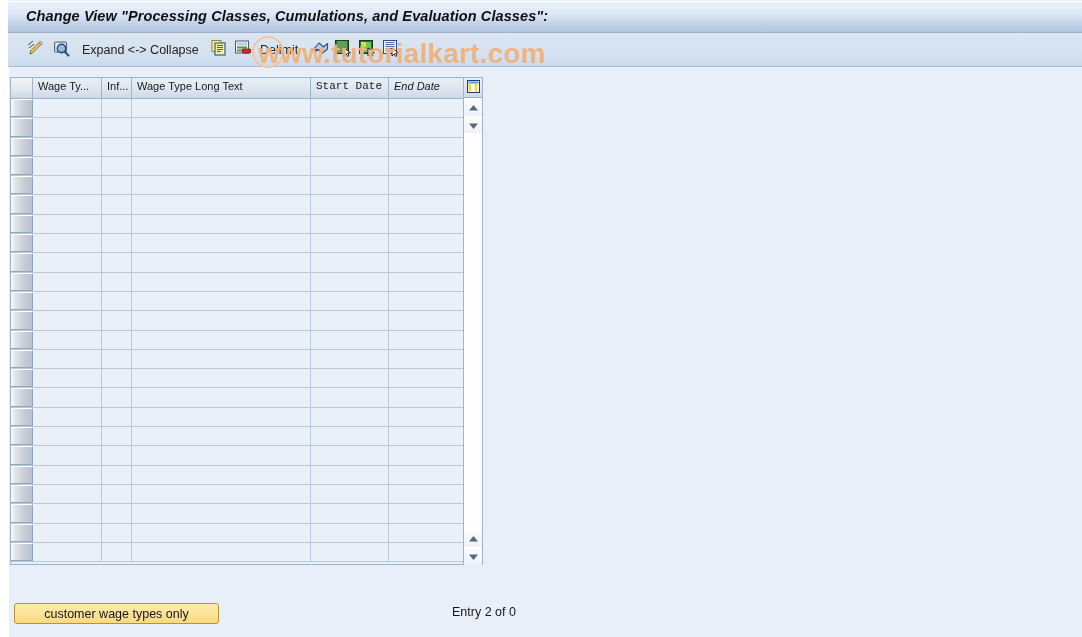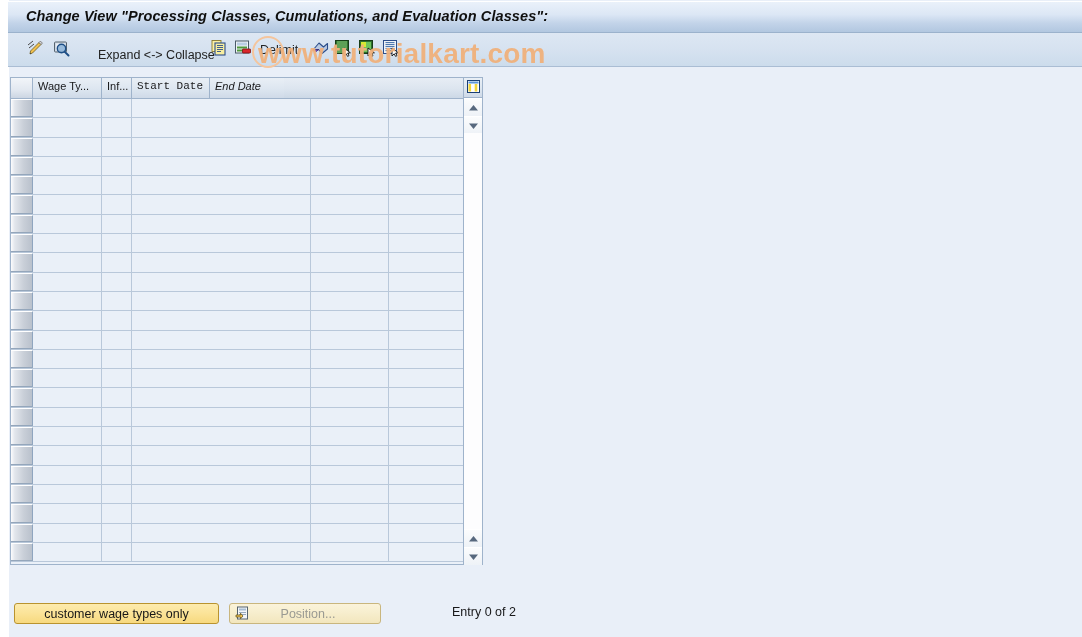--- a/index.html
+++ b/index.html
@@ -286,21 +286,21 @@
       <span class="tb-icon">
         <svg width="19" height="19" viewBox="0 0 19 19">
           <rect x="2.5" y="3" width="12" height="10" rx="1" fill="#cfd8e4" stroke="#57646f" stroke-width="1"></rect>
           <rect x="4" y="4.5" width="9" height="7" fill="#e8edf3"></rect>
           <circle cx="9.5" cy="9.5" r="4.2" fill="#7eaad4" fill-opacity="0.75" stroke="#1d4e86" stroke-width="1.4"></circle>
           <path d="M12.6 12.6 L16.5 16.5" stroke="#1d4e86" stroke-width="2" stroke-linecap="round"></path>
         </svg>
       </span>
     </div>
 
-    <div class="tb-item" style="left:90px;align-items:flex-end;">
+    <div class="tb-item" style="left:74px;">
       <span class="tb-label">Expand &lt;-&gt; Collapse</span>
     </div>
 
     <div class="tb-item" style="left:202px;">
       <span class="tb-icon">
         <svg width="18" height="18" viewBox="0 0 18 18">
           <rect x="2" y="1.5" width="9" height="11" fill="#fbf0a6" stroke="#8b7a2d" stroke-width="0.9"></rect>
           <rect x="5" y="4" width="10" height="12" fill="#f7eea0" stroke="#2c4e8a" stroke-width="1.1"></rect>
           <path d="M7 6.5 H13 M7 8.5 H13 M7 10.5 H13 M7 12.5 H11" stroke="#2c4e8a" stroke-width="0.9"></path>
         </svg>
@@ -366,20 +366,21 @@
 
   <div id="watermark-ring"></div>
   <div id="watermark">www.tutorialkart.com</div>
 
   <div id="table-wrap">
 
     <div id="thead">
       <div class="th sel" style="width:22px;padding-left:0;"></div>
       <div class="th" style="width:69px;">Wage Ty...</div>
       <div class="th" style="width:30px;">Inf...</div>
+      <div class="th" style="width:179px;">Wage Type Long Text</div>
       <div class="th" style="width:78px;font-family:Liberation Mono, monospace;">Start Date</div>
       <div class="th" style="width:74px;border-right:none;font-style:italic;">End Date</div>
     </div>
 
     <div id="tbody">
         <div class="trow">
           <div class="rowsel"></div>
           <div class="cell" style="width:69px;"></div>
           <div class="cell" style="width:30px;"></div>
           <div class="cell" style="width:179px;"></div>
@@ -617,28 +618,17 @@
         </span>
       </div>
     </div>
   </div>
 
   <div id="footer">
     <div id="btn-customer">
       <span>customer wage types only</span>
     </div>
 
-    <div id="btn-position">
-      <span id="pos-icon">
-        <svg width="15" height="15" viewBox="0 0 15 15">
-          <rect x="2.5" y="1" width="10" height="12" fill="#f4f6f9" stroke="#55636f" stroke-width="1"></rect>
-          <rect x="4" y="2.5" width="7" height="2" fill="#a8bdd4"></rect>
-          <path d="M4 6.5 H11 M4 8.5 H11 M4 10.5 H8" stroke="#8fa2b5" stroke-width="0.9"></path>
-          <path d="M1 9 L5.5 9 L5.5 7.2 L8 10 L5.5 12.8 L5.5 11 L1 11 Z" fill="#f2c14e" stroke="#6b5a22" stroke-width="0.8"></path>
-        </svg>
-      </span>
-      <span class="pos-label">Position...</span>
-    </div>
-
-    <div id="entry-count">Entry 0 of 2</div>
+
+    <div id="entry-count">Entry 2 of 0</div>
   </div>
 
 </div>
 
 </body></html>

